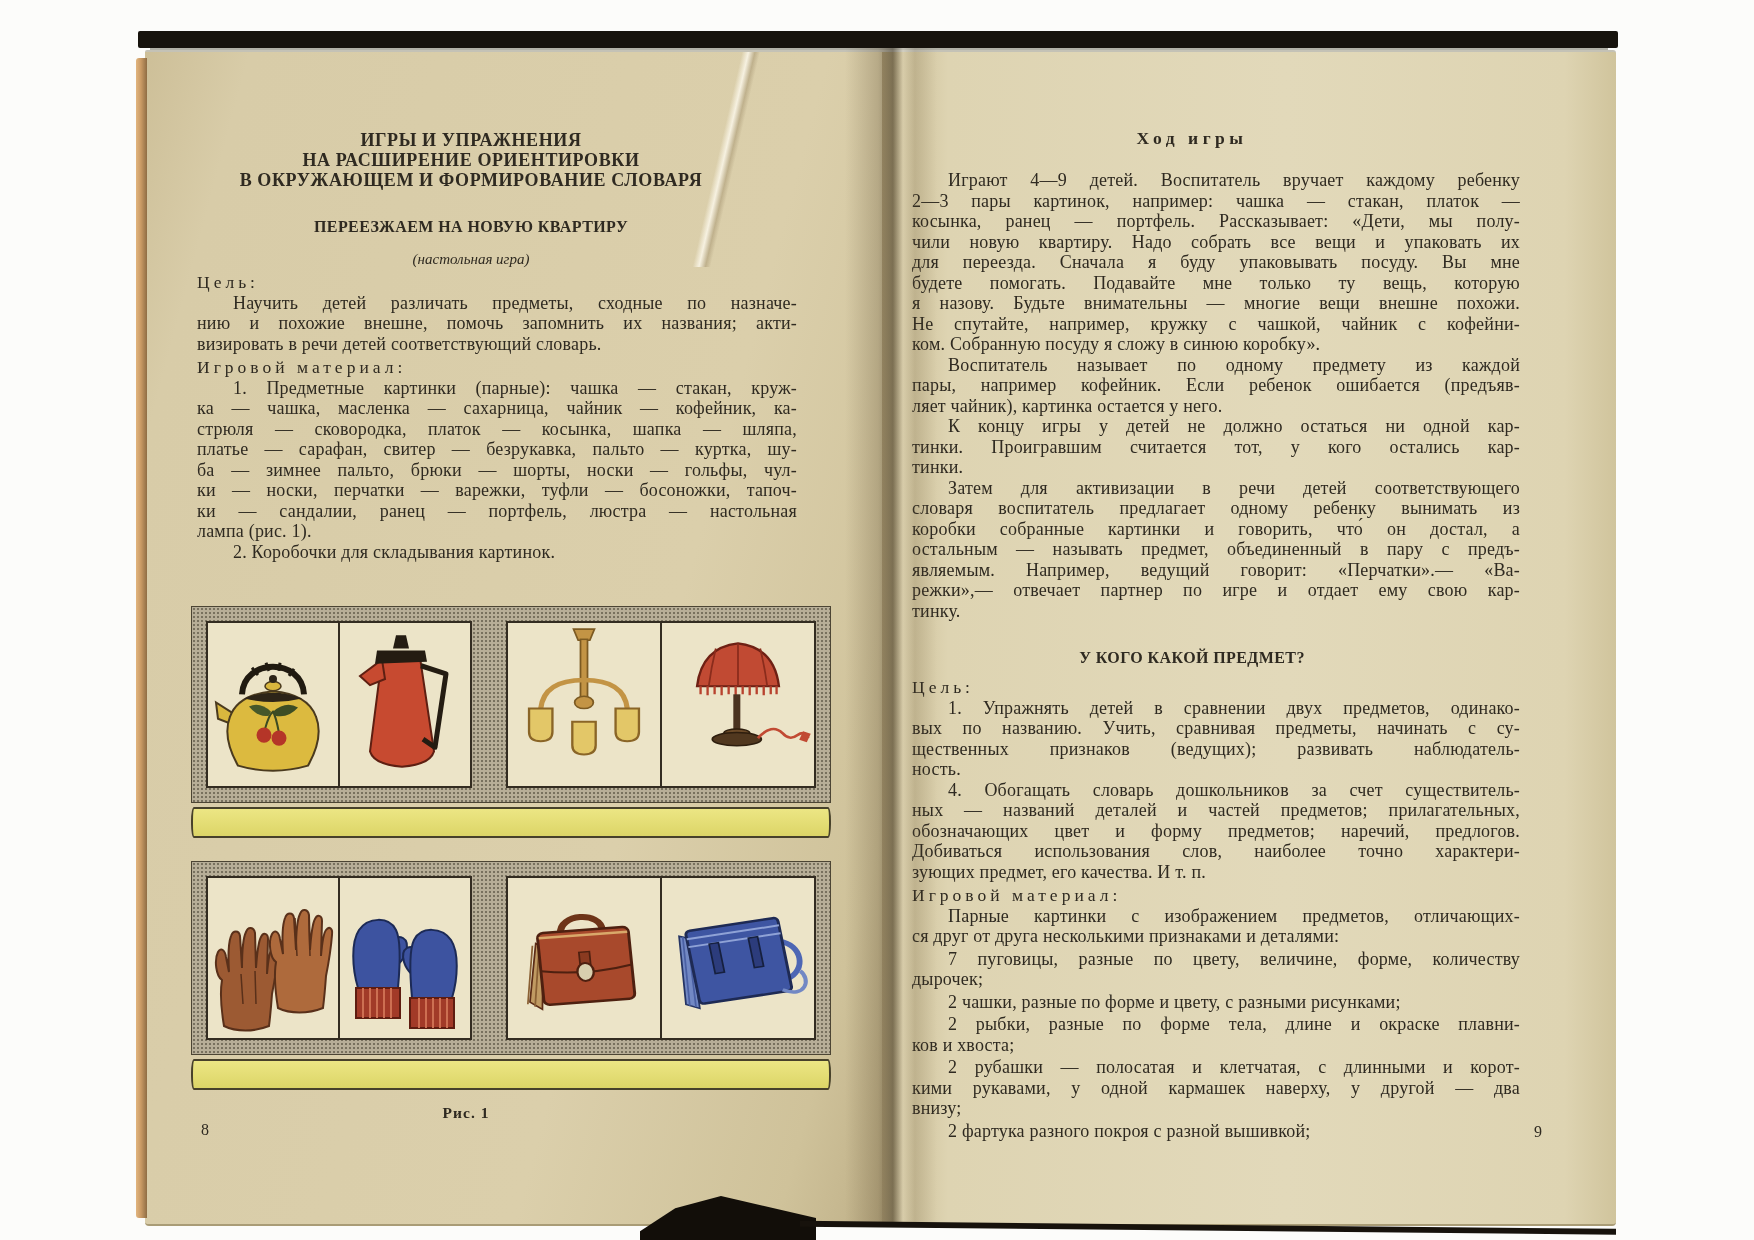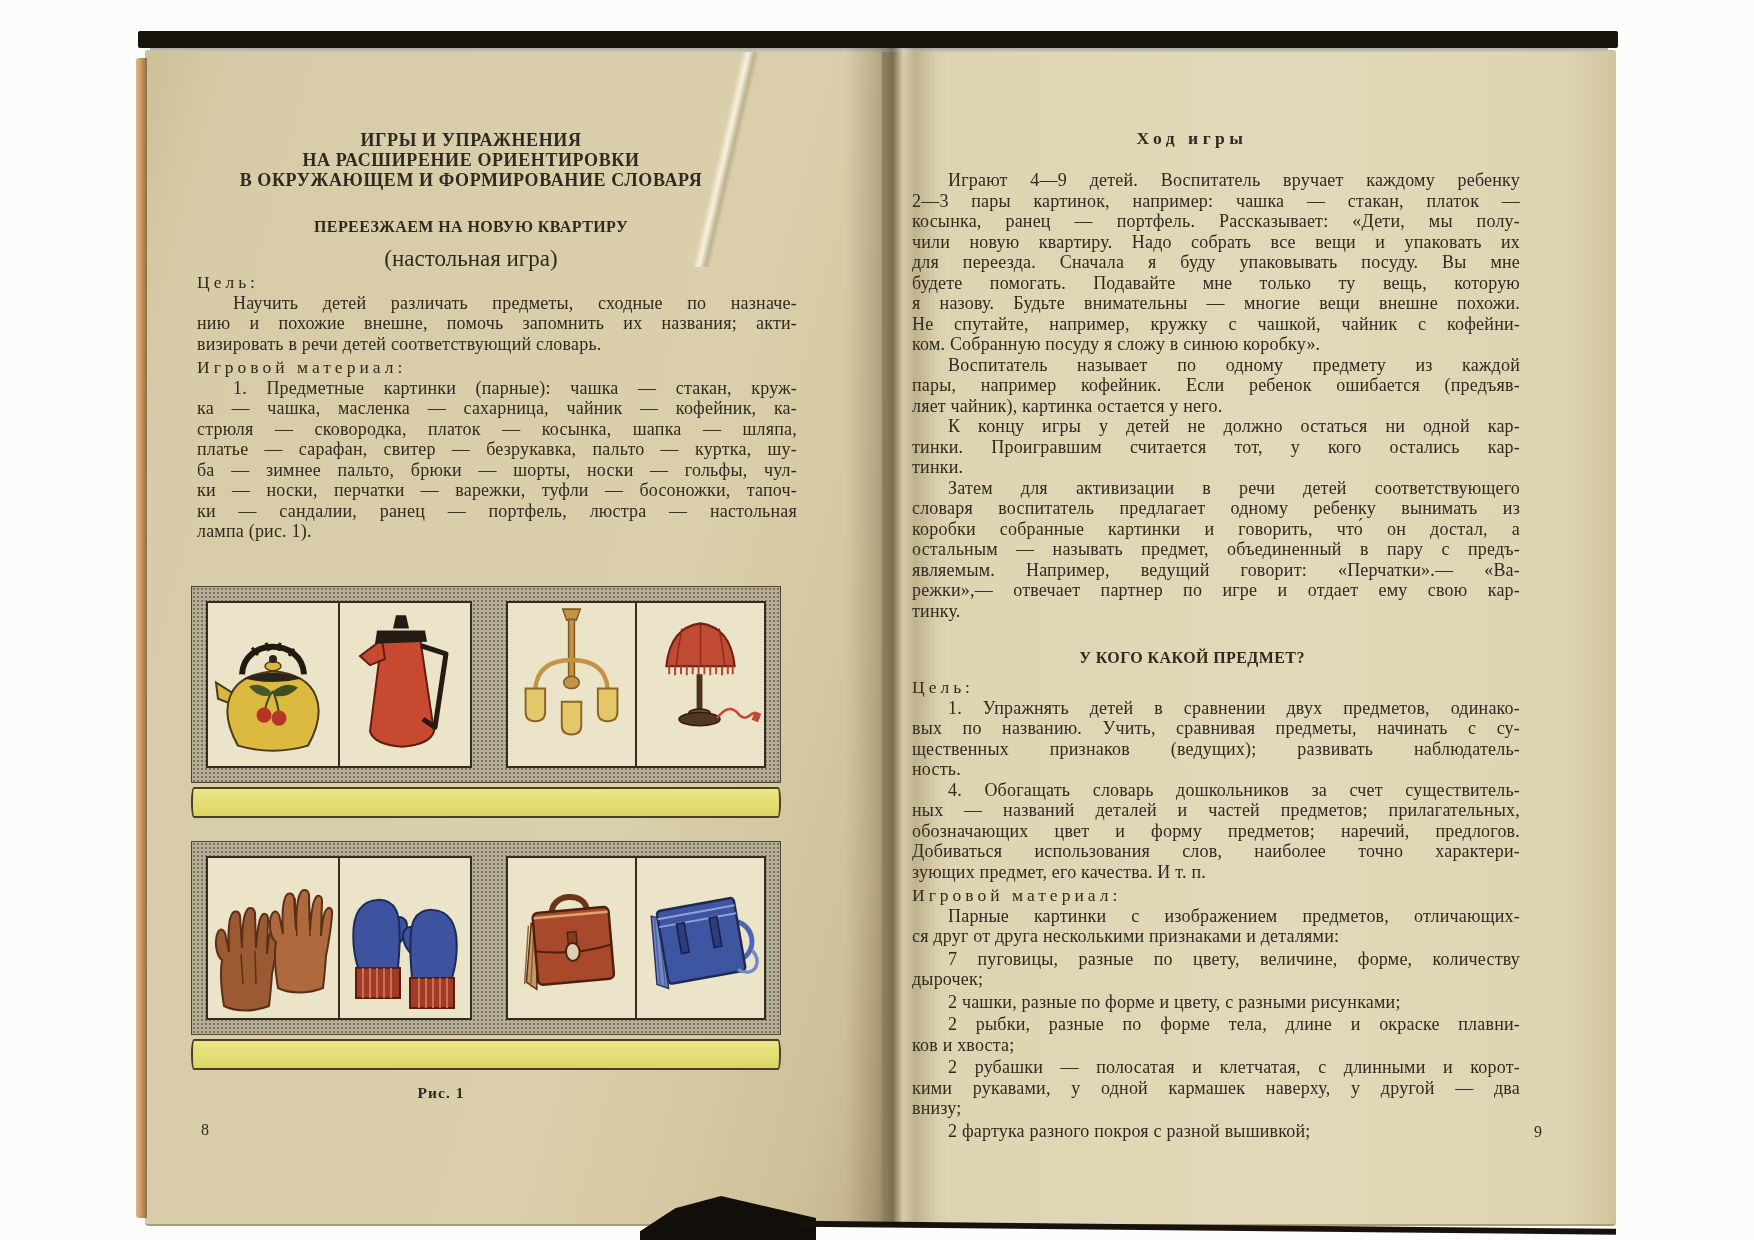--- a/index.html
+++ b/index.html
@@ -33,36 +33,36 @@
   .bottom-wedge{position:absolute;left:640px;top:1196px;width:176px;height:44px;background:#120e09;
     clip-path:polygon(0 80%,20% 28%,46% 0,100% 50%,100% 100%,0 100%);}
   .bottom-line{position:absolute;left:800px;top:1220px;width:816px;height:16px;background:#17120c;
     clip-path:polygon(0 5%,100% 55%,100% 92%,0 42%);}
   
   .lp-content{position:absolute;left:52px;top:78px;width:600px;}
   .rp-content{position:absolute;left:30px;top:64px;width:608px;}
   .clines .ln{text-align:center;}
   .chapter-title{font-weight:bold;font-size:18px;line-height:20px;letter-spacing:.6px;position:relative;left:-26px;}
   .game-title{margin-top:27px;font-weight:bold;font-size:16px;line-height:20px;letter-spacing:.4px;text-align:center;position:relative;left:-26px;}
-  .game-subtitle{margin-top:12px;font-size:23px;line-height:20px;text-align:center;position:relative;left:-26px;}
+  .game-subtitle{margin-top:12px;font-style:italic;font-size:15px;line-height:20px;text-align:center;position:relative;left:-26px;}
   .spaced-label{margin-top:3px;font-size:17.5px;line-height:20.5px;letter-spacing:4px;}
   .para{font-size:18px;line-height:20.5px;letter-spacing:.2px;}
   .para .ln{text-align:justify;text-align-last:justify;}
   .para .ln.last{text-align-last:left;}
   .para .ln.first{text-indent:36px;}
   .list-item{margin-top:2px;}
   .rp-header{margin-top:12px;font-weight:bold;font-size:17.5px;line-height:20px;letter-spacing:4.5px;text-align:center;position:relative;left:-24px;}
   .p-first{margin-top:22px;}
   .section-title2{margin-top:27px;font-weight:bold;font-size:16px;line-height:20px;letter-spacing:.4px;text-align:center;position:relative;left:-24px;}
   .goal2{margin-top:9px;}
   .pnum{position:absolute;font-size:16px;line-height:20px;}
   .pnum-left{left:56px;top:1068px;}
   .pnum-right{left:652px;top:1070px;}
   
-  .figure{margin-left:-6px;margin-top:44px;width:590px;}
+  .figure{margin-left:-6px;margin-top:44px;width:640px;}
   .panel{
     display:flex;box-sizing:border-box;padding:14px;border:1.5px solid #4c4534;
     background-color:#b7ae97;
     background-image:radial-gradient(circle,rgba(58,52,38,.5) 1px,transparent 1.5px);
     background-size:4px 4px;
   }
   .pbox{display:flex;border:2.5px solid #332c21;background:#ece4c8;}
   .pbox-a{width:262px;}
   .pbox-b{flex:1;}
   .pgap{width:34px;}
@@ -110,20 +110,23 @@
         <div class="ln first">1. Предметные картинки (парные): чашка — стакан, круж-</div>
         <div class="ln">ка — чашка, масленка — сахарница, чайник — кофейник, ка-</div>
         <div class="ln">стрюля — сковородка, платок — косынка, шапка — шляпа,</div>
         <div class="ln">платье — сарафан, свитер — безрукавка, пальто — куртка, шу-</div>
         <div class="ln">ба — зимнее пальто, брюки — шорты, носки — гольфы, чул-</div>
         <div class="ln">ки — носки, перчатки — варежки, туфли — босоножки, тапоч-</div>
         <div class="ln">ки — сандалии, ранец — портфель, люстра — настольная</div>
         <div class="ln last">лампа (рис. 1).</div>
       </div>
 
+    <div class="para">
+        <div class="ln first last">2. Коробочки для складывания картинок.</div>
+      </div>
 
     <div class="figure">
 
       <div class="panel panel-top">
         <div class="pbox pbox-a">
           <div class="card">
             <svg viewBox="0 0 130 160" preserveAspectRatio="none">
               <path d="M24,88 L8,78 L10,94 L26,100 Z" fill="#d9b73e" stroke="#4a3a1e" stroke-width="2"></path>
               <path d="M30,140 Q14,112 22,92 Q30,70 65,67 Q100,70 108,92 Q116,112 100,140 Q65,150 30,140 Z" fill="#dcba3f" stroke="#4a3a1e" stroke-width="2"></path>
               <path d="M36,74 Q65,63 94,74 Q65,81 36,74 Z" fill="#2c2418"></path>

